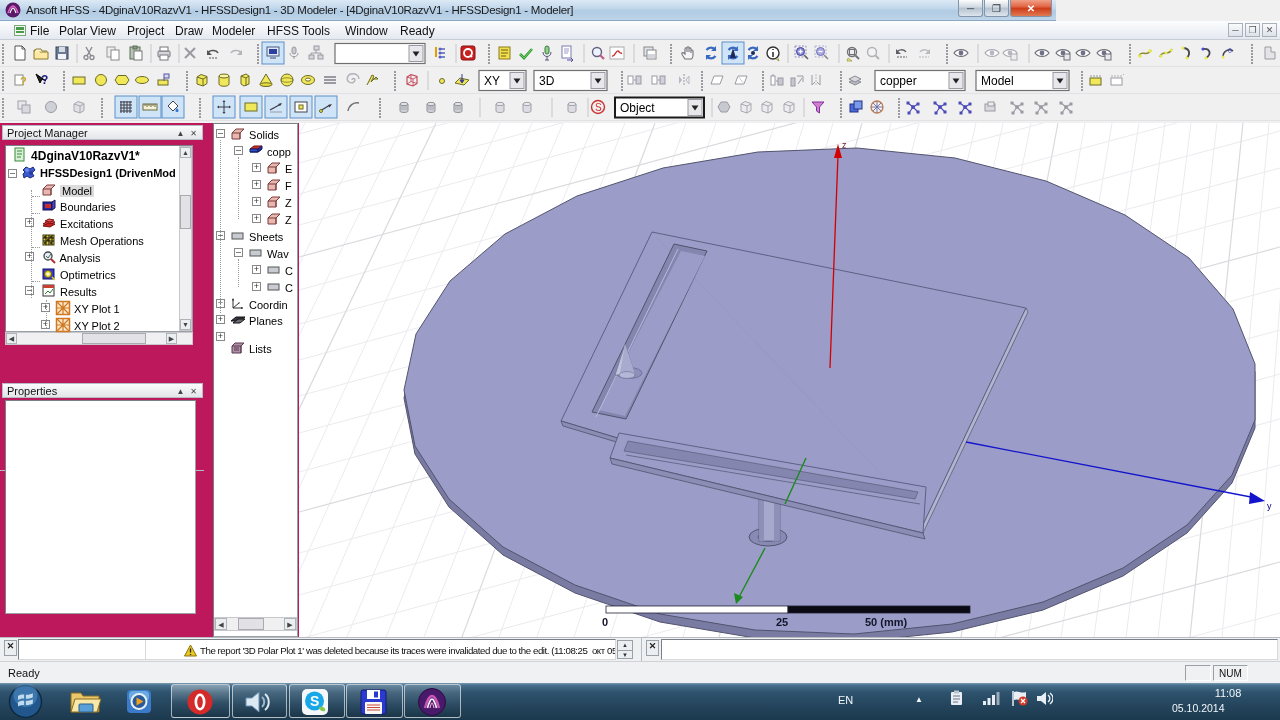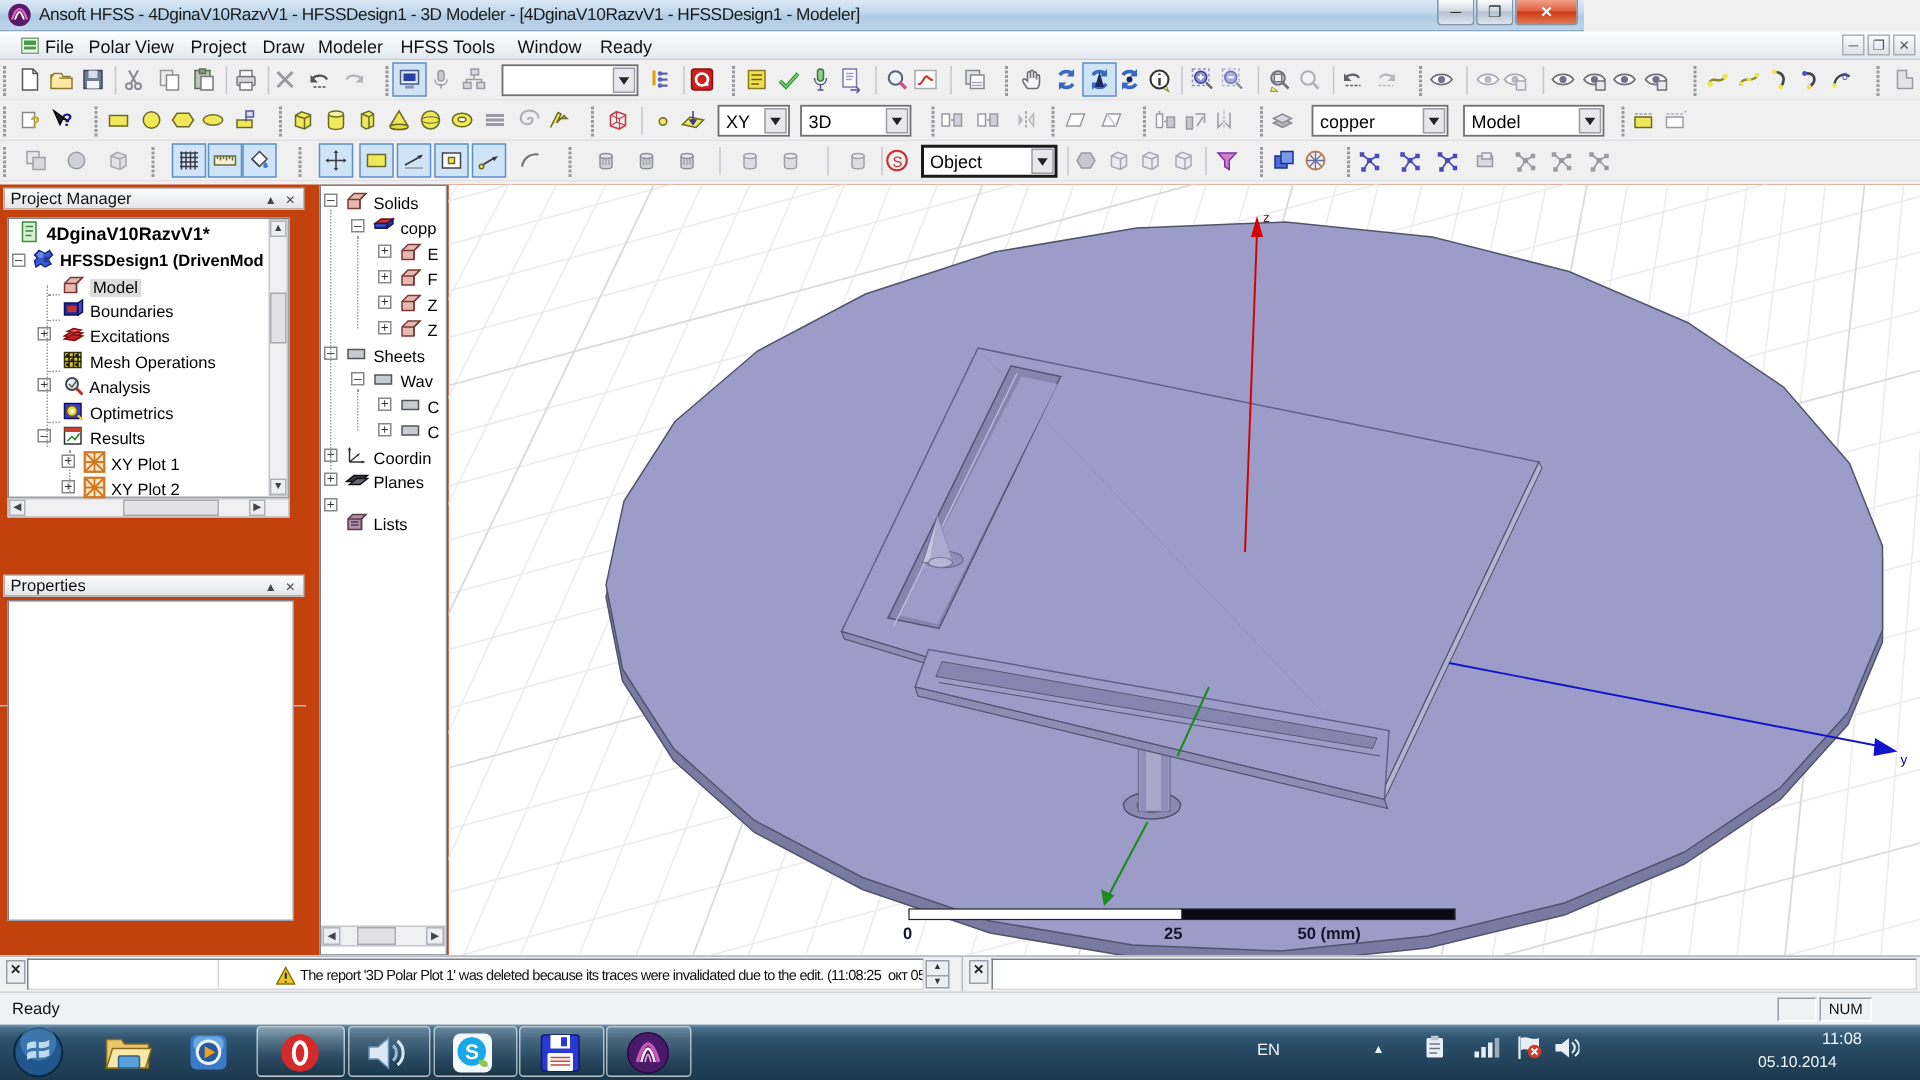--- a/index.html
+++ b/index.html
@@ -20,21 +20,21 @@
 #menubar .mi{position:absolute;top:3px;font-size:12px;color:#111}
 #mdico{position:absolute;left:14px;top:4px;width:12px;height:11px;background:#f0f8f0;border:1px solid #7aa87a}
 #mdico div{margin:1px;height:2.5px;background:#4a9a4a}
 .mdibtns{position:absolute;right:3px;top:2px;display:flex}
 .mdib{width:15px;height:14px;border:1px solid #aab0ba;background:linear-gradient(180deg,#fafbfc,#dde2ea);margin-left:2px;
  display:flex;align-items:center;justify-content:center;font-size:9px;color:#555}
 
 #tbs{position:absolute;left:0;top:40px;width:1280px;height:83px;background:#f0f0f1}
 .tbrow{display:block}
 
-#mainarea{position:absolute;left:0;top:123px;width:1280px;height:514px;background:#c2410c}
+#mainarea{position:absolute;left:0;top:123px;width:1280px;height:514px;background:#be185d}
 .phead{position:absolute;height:15px;background:linear-gradient(180deg,#fbfbfc,#e3e5e9);border:1px solid #b8bcc4;font-size:11px;color:#111;padding:1px 0 0 4px}
 .phbtn{position:absolute;top:2px;width:11px;height:11px;font-size:8px;color:#444;text-align:center;line-height:11px}
 .whitebox{position:absolute;background:#fff;border:1px solid #9aa0a8;border-top-color:#7a8088;border-left-color:#7a8088}
 .trow{position:absolute;white-space:nowrap;font-size:11px;color:#000;height:16px}
 .trow svg{vertical-align:-3px}
 .expbox{position:absolute;width:9px;height:9px;border:1px solid #888;background:#fff;font-size:9px;line-height:7px;text-align:center;color:#333}
 .sb{position:absolute;background:#f0f0f2;border:1px solid #c8c8cc}
 .sbthumb{position:absolute;background:#e2e2e6;border:1px solid #aaaab0}
 .sbarr{position:absolute;background:#eceff2;border:1px solid #b0b4ba;text-align:center;color:#444}
 

